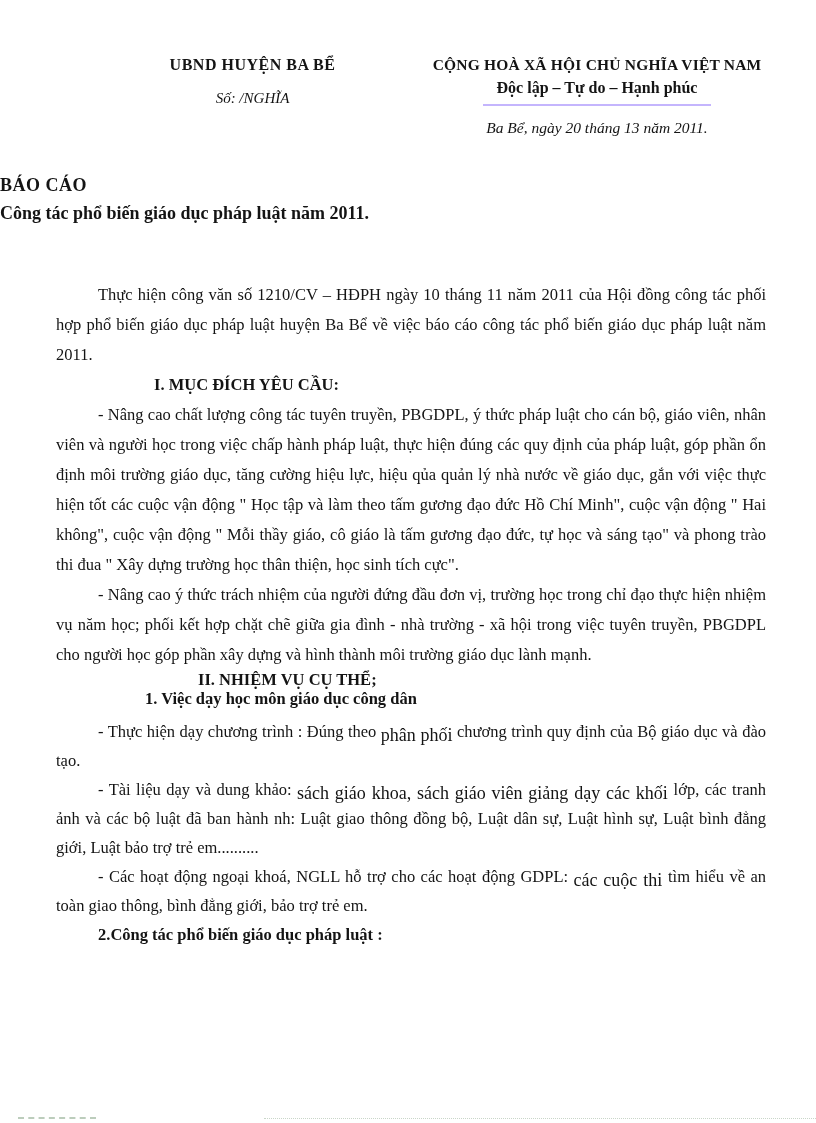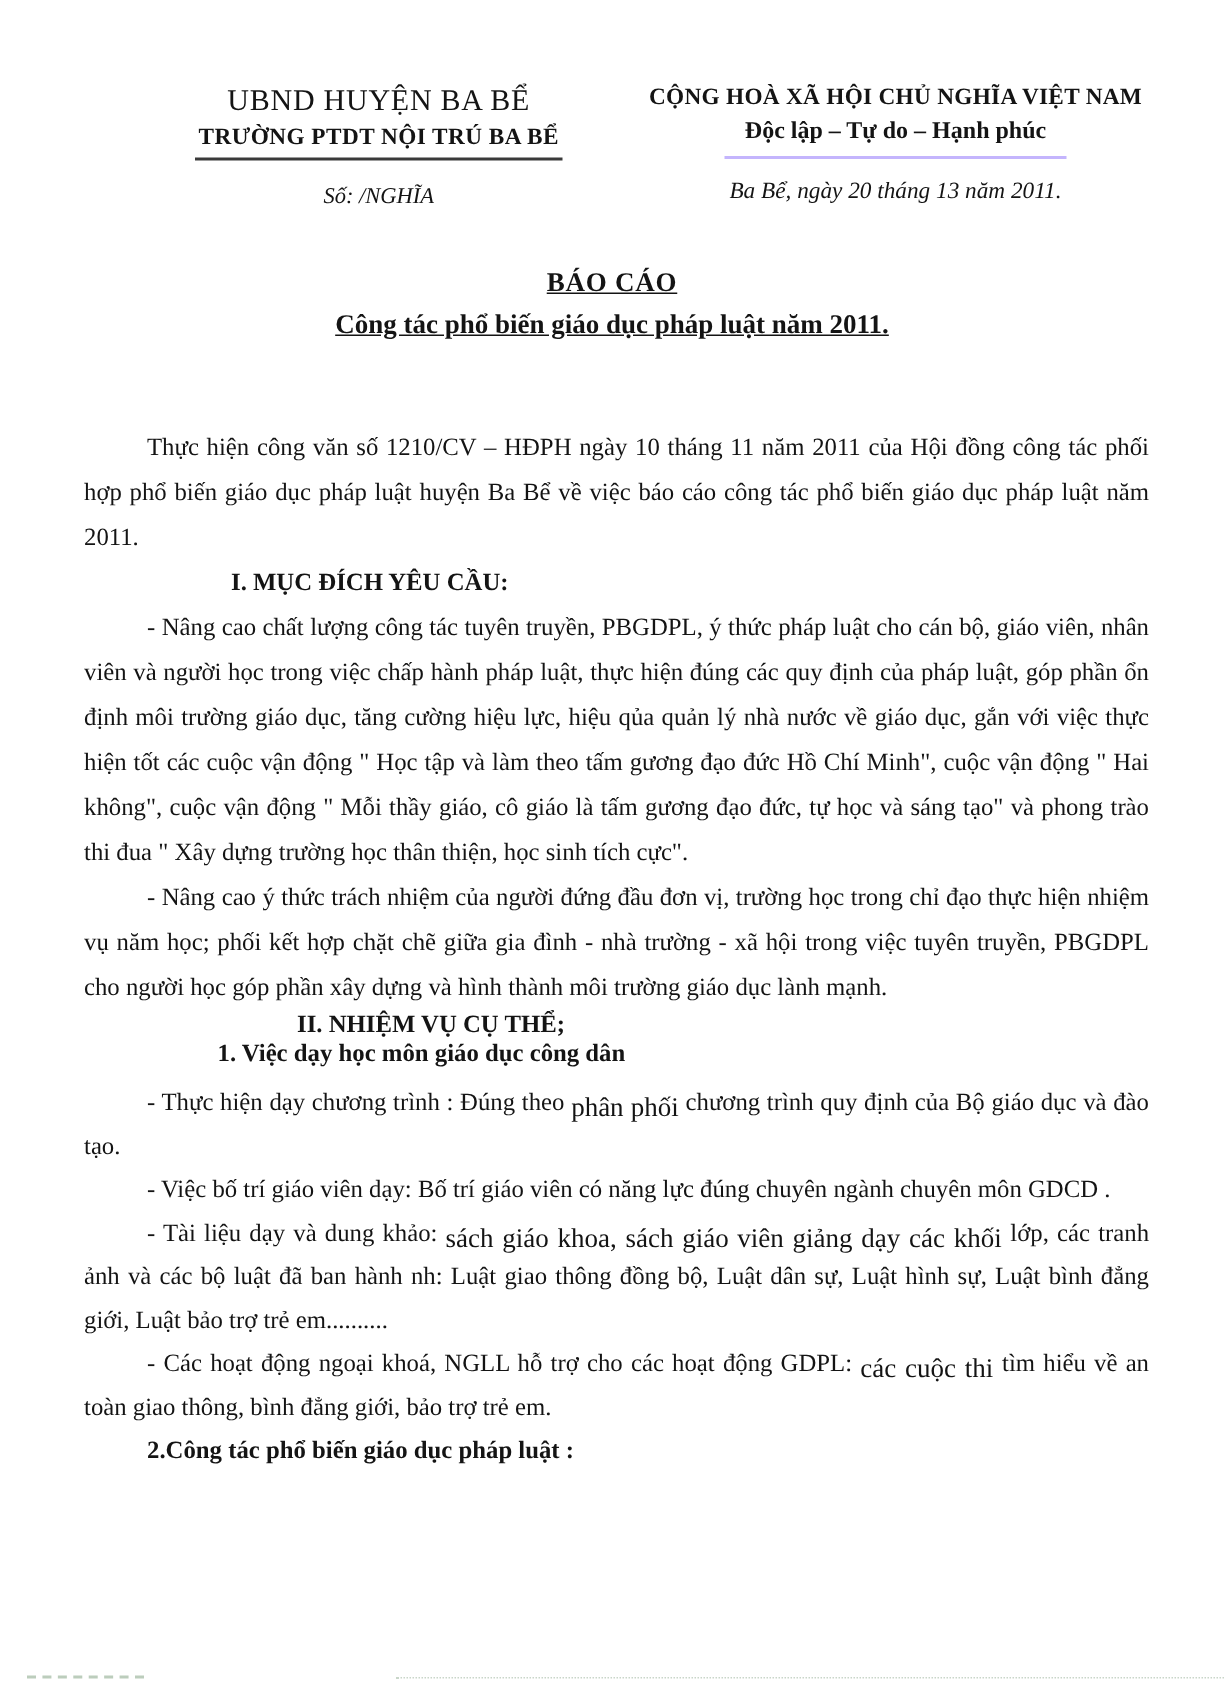--- a/index.html
+++ b/index.html
@@ -7,31 +7,31 @@
     width:816px; height:1123px; background:#ffffff;
     font-family:"Liberation Serif", serif; color:#141414;
     -webkit-font-smoothing:antialiased;
   }
   .page { position:relative; width:816px; height:1123px; overflow:hidden; background:#fff; }
 
   
   .header { display:flex; padding-top:56px; }
   .h-left  { margin-left:125px; width:255px; text-align:center; }
   .h-right { margin-left:auto; margin-right:44px; width:350px; text-align:center; }
-  .h-left .l1 { font-size:20px; letter-spacing:.5px; }
+  .h-left .l1 { font-size:16px; letter-spacing:.5px;font-weight:bold; }
   .h-left .l2 { font-size:15.5px; font-weight:bold; letter-spacing:.3px; margin-top:4px; }
   .h-left .l2 span { display:inline-block; border-bottom:2px solid #3a3a3a; padding:0 2px 4px 2px; }
   .h-left .l3 { font-style:italic; font-size:15px; margin-top:16px; }
   .h-right .l1 { font-size:15.5px; font-weight:bold; letter-spacing:.2px; }
   .h-right .l2 { font-size:16px; font-weight:bold; margin-top:5px; }
   .h-right .l2 span { display:inline-block; border-bottom:2px solid #c4b5fd; padding:0 14px 7px 14px; }
   .h-right .l3 { font-style:italic; font-size:15.5px; margin-top:13px; }
 
   
-  .title { text-align:center; margin-top:38px;text-decoration:underline; }
+  .title { text-align:left; margin-top:38px; }
   .title .t1 { font-size:18px; font-weight:bold; letter-spacing:.5px; }
   .title .t2 { font-size:18px; font-weight:bold; margin-top:7px; }
 
   
   .doc-body { padding:56px 50px 0 56px; text-align:justify; font-size:16.5px; line-height:30px; }
   .doc-body p { margin:0; text-indent:42px; }
   .hd { font-weight:bold; margin:0; }
   .hd1 { padding-left:56px; text-indent:0; }
   .hd2 { padding-left:100px; text-indent:0; margin-top:23px; line-height:19px; }
   .hd3 { padding-left:47px; text-indent:0; line-height:19px; margin-top:0; }
@@ -45,21 +45,20 @@
   .dots-right { position:absolute; left:264px; bottom:4px; right:0;     border-bottom:1px dotted #c9d6c9; }
 </style>
 </head>
 <body>
 
 <div class="page">
 
   <div class="header">
     <div class="h-left">
       <div class="l1">UBND HUYỆN BA BỂ</div>
-      <div class="l2"><span>TRƯỜNG PTDT NỘI TRÚ BA BỂ</span></div>
       <div class="l3">Số:    /NGHĨA</div>
     </div>
     <div class="h-right">
       <div class="l1">CỘNG HOÀ XÃ HỘI CHỦ NGHĨA VIỆT NAM</div>
       <div class="l2"><span>Độc lập – Tự do – Hạnh phúc</span></div>
       <div class="l3">Ba Bể, ngày 20  tháng 13 năm 2011.</div>
     </div>
   </div>
 
   <div class="title">
@@ -71,21 +70,20 @@
     <p>Thực hiện  công văn  số 1210/CV  – HĐPH  ngày 10  tháng  11  năm  2011  của Hội đồng công tác phối hợp phổ biến giáo dục pháp luật huyện Ba Bể về việc báo cáo công tác phổ biến giáo dục pháp luật năm 2011.</p>
     <p class="hd hd1">I. MỤC ĐÍCH YÊU CẦU:</p>
     <p>- Nâng cao chất lượng công tác tuyên truyền, PBGDPL, ý thức pháp luật cho cán bộ, giáo viên, nhân viên và người học trong việc chấp hành pháp luật, thực hiện đúng các quy định của pháp luật, góp phần ổn định môi trường giáo dục, tăng cường hiệu lực, hiệu qủa quản lý nhà nước về giáo dục, gắn với việc thực hiện tốt các cuộc vận động " Học tập và làm theo tấm gương đạo đức Hồ Chí Minh", cuộc vận động " Hai không", cuộc vận động " Mỗi thầy giáo, cô giáo là tấm gương đạo đức, tự học và sáng tạo" và phong trào thi đua " Xây dựng trường học thân thiện,  học sinh tích cực".</p>
     <p>- Nâng cao ý thức trách nhiệm  của người đứng đầu đơn vị, trường học trong chỉ đạo thực hiện nhiệm vụ năm học; phối kết hợp chặt chẽ giữa gia đình - nhà trường - xã hội trong việc tuyên truyền, PBGDPL cho người học góp phần xây dựng và hình thành môi trường giáo dục lành mạnh.</p>
 
     <p class="hd hd2">II. NHIỆM VỤ CỤ THỂ;</p>
     <p class="hd hd3">1. Việc dạy học môn giáo dục công dân</p>
 
     <div class="sec2">
       <p><span>- Thực hiện  dạy chương trình : Đúng theo </span><span class="drop">phân phối</span><span> chương trình quy định của Bộ giáo dục và đào tạo.</span></p>
-      <p>- Việc bố trí giáo viên dạy:  Bố trí giáo viên  có năng lực đúng chuyên ngành chuyên môn  GDCD .</p>
       <p><span>- Tài liệu  dạy và dung khảo: </span><span class="drop">sách giáo khoa, sách giáo viên giảng dạy các khối </span><span>lớp, các tranh ảnh và các bộ luật đã ban hành nh:   Luật giao thông đồng   bộ, Luật dân sự, Luật hình sự, Luật bình đẳng giới, Luật bảo trợ trẻ em..........</span></p>
       <p><span>- Các hoạt động ngoại khoá, NGLL hỗ trợ cho các hoạt động GDPL: </span><span class="drop">các cuộc thi </span><span>tìm hiểu về an toàn giao thông, bình đẳng giới, bảo trợ trẻ em.</span></p>
       <p class="hd hd4">2.Công tác phổ biến giáo dục pháp luật :</p>
     </div>
   </div>
 
   <div class="dots-left"></div>
   <div class="dots-right"></div>
 
 </div>

